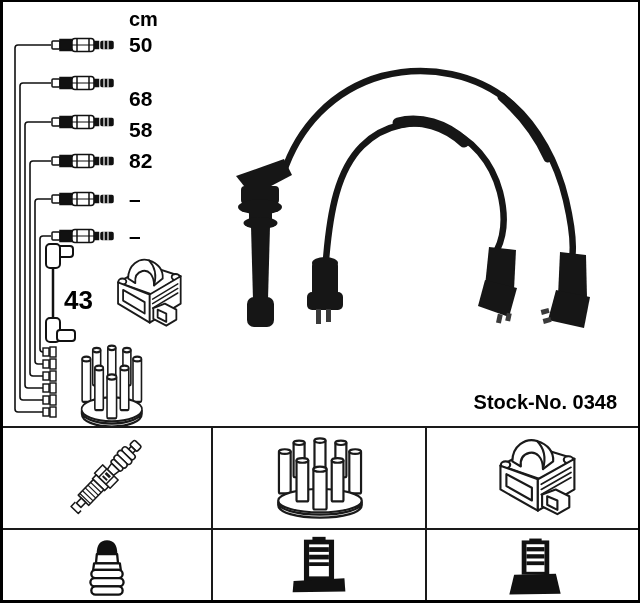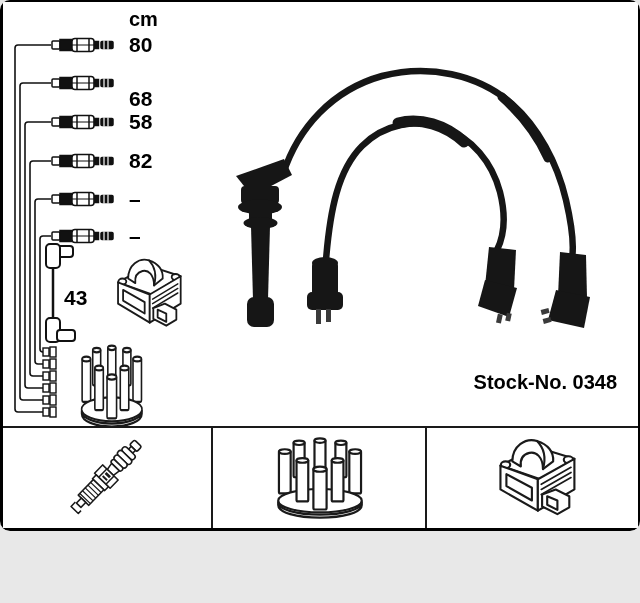--- a/index.html
+++ b/index.html
@@ -1,27 +1,27 @@
 <!DOCTYPE html>
 <html><head>
 <meta charset="utf-8">
 <style>
   html,body{margin:0;padding:0;background:#e8e8e8;}
-  .page{position:relative;width:640px;height:531px;background:#fff;overflow:hidden;
-        font-family:"Liberation Sans",sans-serif;border-radius:10px;}
+  .page{position:relative;width:640px;height:603px;background:#fff;overflow:hidden;
+        font-family:"Liberation Sans",sans-serif;}
   .frame{position:absolute;inset:0;border:2px solid #000;border-left-width:3px;border-bottom-width:3px;
          pointer-events:none;z-index:20;}
   .lbl{position:absolute;font-weight:bold;color:#000;white-space:nowrap;line-height:1;}
   #unit-label{left:129px;top:9px;font-size:20px;}
   .len{left:129px;font-size:21px;}
-  #len-0{top:34px;} #len-1{top:88px;} #len-2{top:111px;} #len-3{top:150px;}
+  #len-0{top:34px;} #len-1{top:88px;} #len-2{top:119px;} #len-3{top:150px;}
   #len-4{top:188px;} #len-5{top:225px;}
-  #len-coil{left:64px;top:287px;font-size:21px;}
+  #len-coil{left:64px;top:287px;font-size:26px;}
   #part-number{right:23px;top:359px;font-size:28px;letter-spacing:-0.5px;}
-  #stock-number{right:23px;top:372px;font-size:20px;}
+  #stock-number{right:23px;top:392px;font-size:20px;}
   #diagram-svg{position:absolute;left:0;top:0;}
   .legend-grid{position:absolute;left:0;top:426px;width:640px;height:177px;
       border-top:2px solid #1a1a1a;display:grid;
       grid-template-columns:213px 214px 213px;grid-template-rows:102px 1fr;}
   .cell{display:flex;align-items:center;justify-content:center;overflow:hidden;background:#fff;}
   .cell.cr{border-right:2px solid #1a1a1a;}
   .cell.cb{border-bottom:2px solid #1a1a1a;}
 </style>
 </head>
 <body>
@@ -205,21 +205,21 @@
       <g fill="#161616">
         <path d="M560,252 L586,255 L587,298 L558,296 Z"></path>
         <path d="M556,290 L590,297 L584,328 L548,320 Z"></path>
         <rect x="541" y="309" width="8" height="5" fill="#3a3a3a" transform="rotate(-15 545 311)"></rect>
         <rect x="543" y="318" width="8" height="5" fill="#3a3a3a" transform="rotate(-15 547 320)"></rect>
       </g>
     </g>
   </svg>
 
   <div class="lbl" id="unit-label">cm</div>
-  <div class="lbl len" id="len-0">80</div>
+  <div class="lbl len" id="len-0">50</div>
   <div class="lbl len" id="len-1">68</div>
   <div class="lbl len" id="len-2">58</div>
   <div class="lbl len" id="len-3">82</div>
   <div class="lbl len" id="len-4">–</div>
   <div class="lbl len" id="len-5">–</div>
   <div class="lbl" id="len-coil">43</div>
 
   <div class="lbl" id="stock-number">Stock-No. 0348</div>
 
   <div class="legend-grid">

